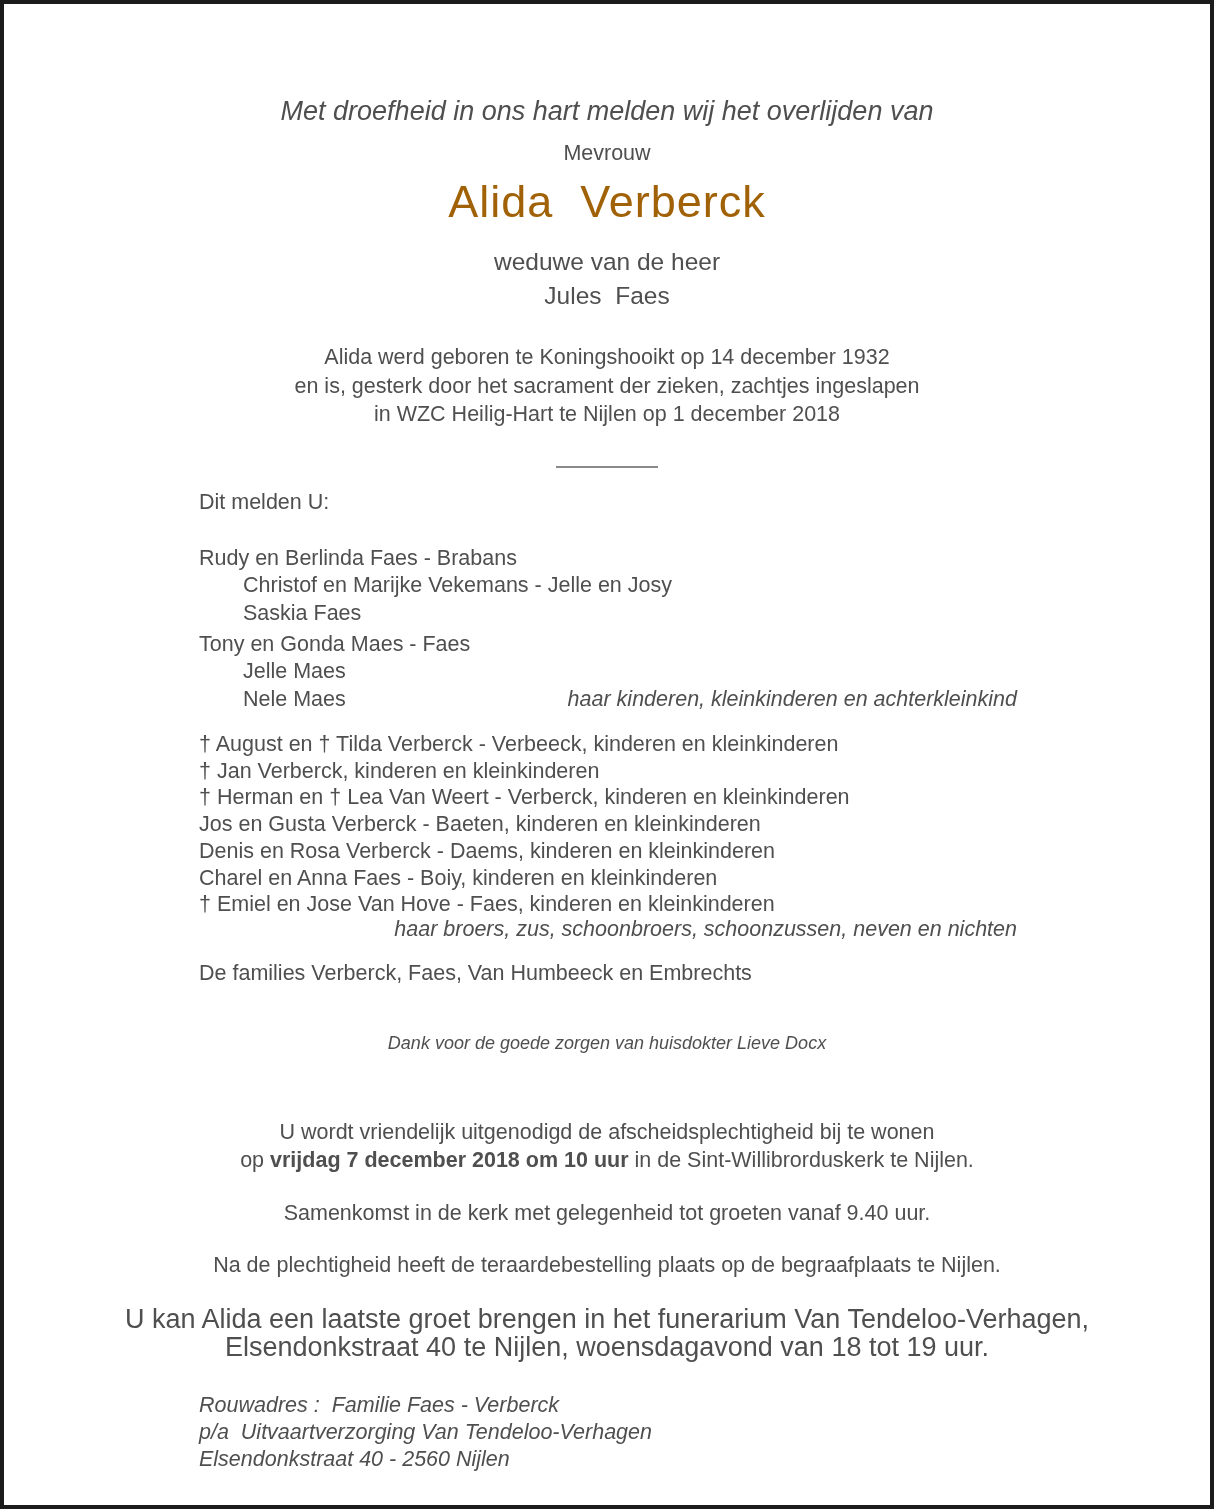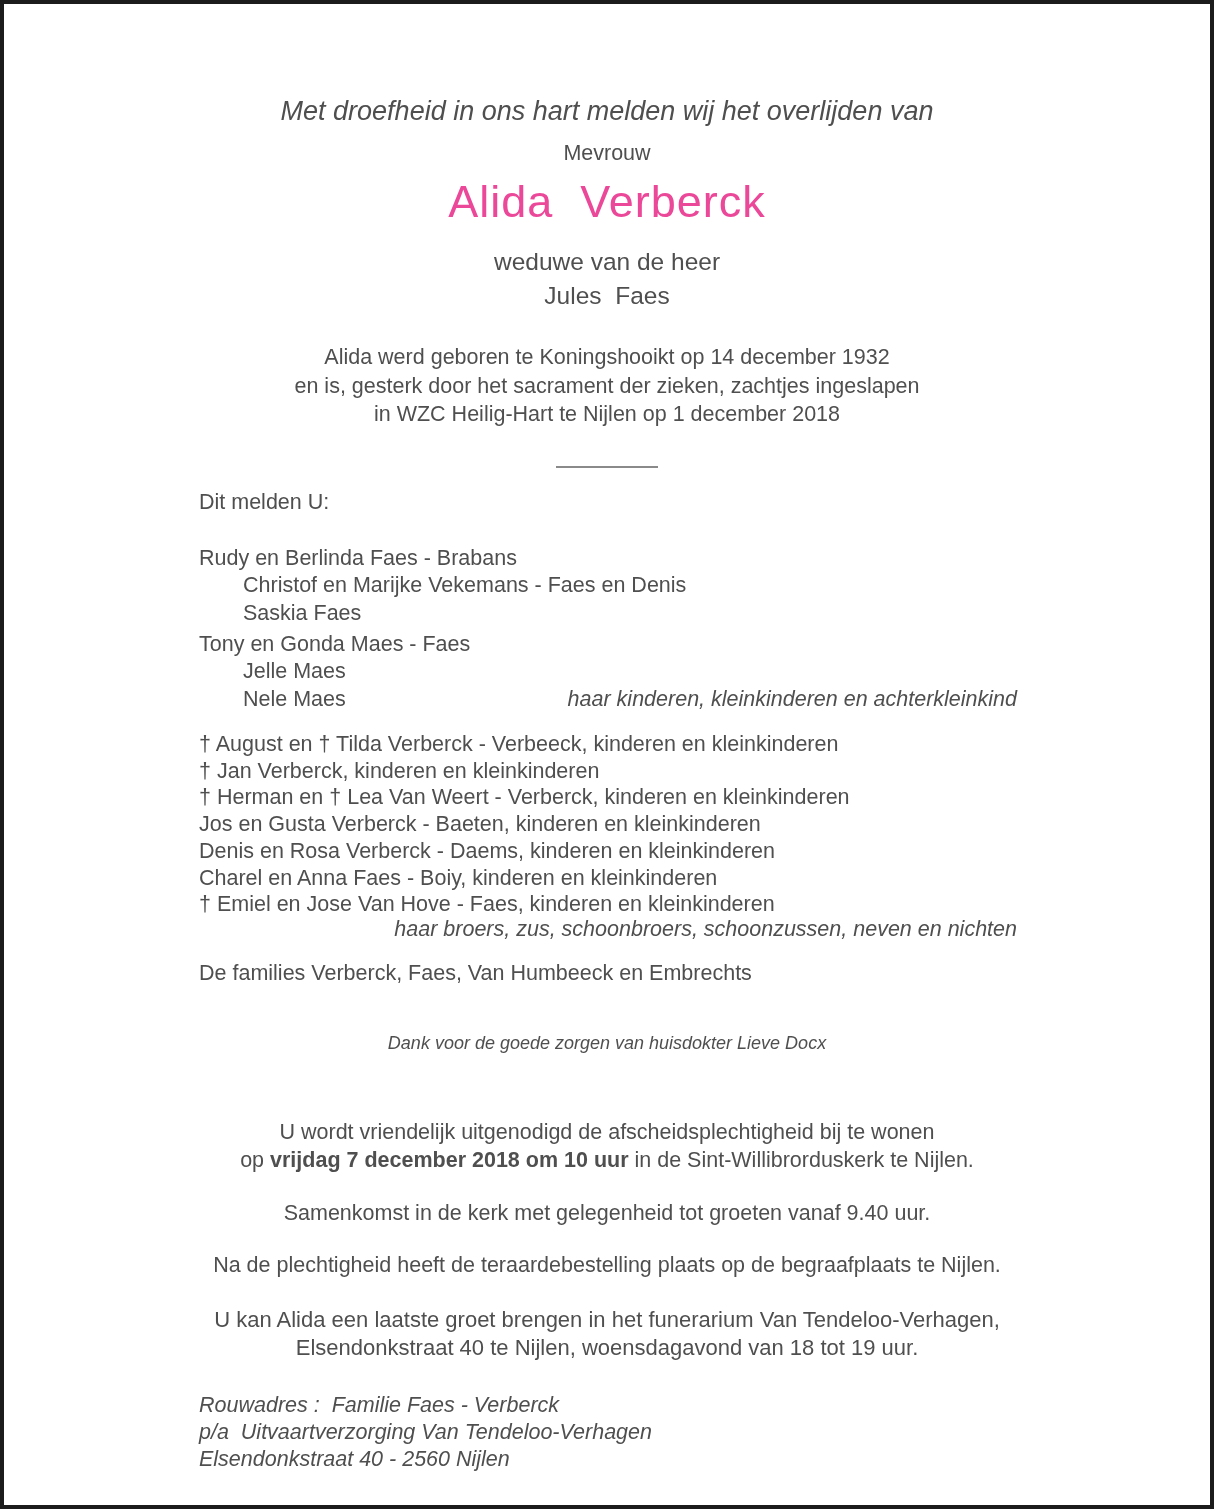--- a/index.html
+++ b/index.html
@@ -23,21 +23,21 @@
     left: 0;
     width: 1206px; 
     text-align: center;
   }
   .pre { white-space: pre-wrap; }
   .intro       { top: 92px;  font-size: 27px; font-style: italic; }
   .salutation  { top: 137px; font-size: 21.5px; }
   .deceased-name {
     top: 172px;
     font-size: 45px;
-    color: #ec4899;
+    color: #a16207;
     letter-spacing: 1px;
   }
   .widow-block { top: 241px; font-size: 24.5px; line-height: 34px; }
   .birth-block { top: 339px; font-size: 21.5px; line-height: 28.5px; }
   .divider {
     top: 462px;
     left: 552px;
     width: 102px;
     height: 2px;
     background: #8a8a8a;
@@ -49,21 +49,21 @@
   .split-row { display: flex; justify-content: space-between; align-items: baseline; }
   .relation-note { font-style: italic; }
   .siblings-block { left: 195px; top: 727px; width: 818px; font-size: 21.5px; line-height: 26.7px; }
   .relation-note-2 { left: 195px; top: 913px; width: 818px; text-align: right; font-size: 21.5px; font-style: italic; }
   .families-line { left: 195px; top: 957px; font-size: 21.5px; }
   .thanks-block { top: 1025px; font-size: 18px; line-height: 29px; font-style: italic; }
   .invitation-block { top: 1115px; font-size: 21.5px; line-height: 27.5px; }
   .bold { font-weight: bold; margin-top: 44px; }
   .gathering-line { top: 1197px; font-size: 21.5px; }
   .burial-line { top: 1249px; font-size: 21.5px; }
-  .farewell-block { top: 1302px; font-size: 22px; line-height: 27.5px; }
+  .farewell-block { top: 1302px; font-size: 27px; line-height: 27.5px; }
   .mourning-block { left: 195px; top: 1388px; font-size: 21.5px; line-height: 27px; font-style: italic; }
 </style>
 </head>
 <body>
 
 <div class="page">
 
   <div class="abs centered intro pre">Met droefheid in ons hart melden wij het overlijden van</div>
 
   <div class="abs centered salutation pre">Mevrouw</div>
@@ -80,21 +80,21 @@
     <div class="pre">en is, gesterk door het sacrament der zieken, zachtjes ingeslapen</div>
     <div class="pre">in WZC Heilig-Hart te Nijlen op 1 december 2018</div>
   </div>
 
   <div class="abs divider"></div>
 
   <div class="abs announce-label pre">Dit melden U:</div>
 
   <div class="abs family-block">
     <div class="pre">Rudy en Berlinda Faes - Brabans</div>
-    <div class="pre indent">Christof en Marijke Vekemans - Faes en Denis</div>
+    <div class="pre indent">Christof en Marijke Vekemans - Jelle en Josy</div>
     <div class="pre indent">Saskia Faes</div>
   </div>
 
   <div class="abs family-block family-block-2">
     <div class="pre">Tony en Gonda Maes - Faes</div>
     <div class="pre indent">Jelle Maes</div>
     <div class="split-row">
       <span class="pre indent">Nele Maes</span>
       <span class="relation-note pre">haar kinderen, kleinkinderen en achterkleinkind</span>
     </div>

